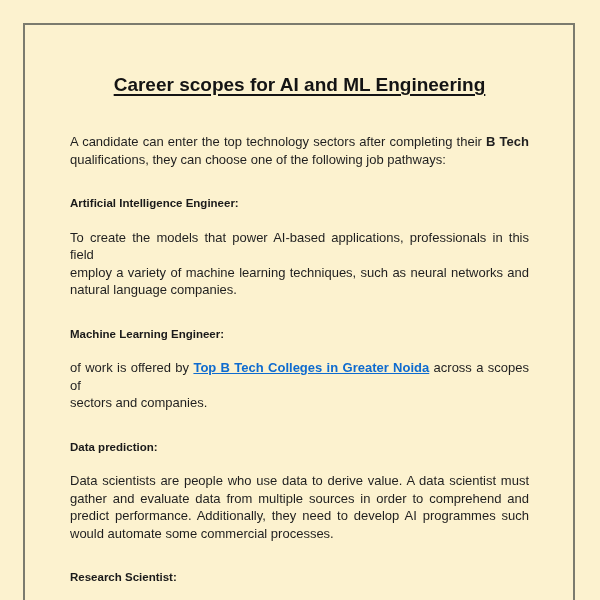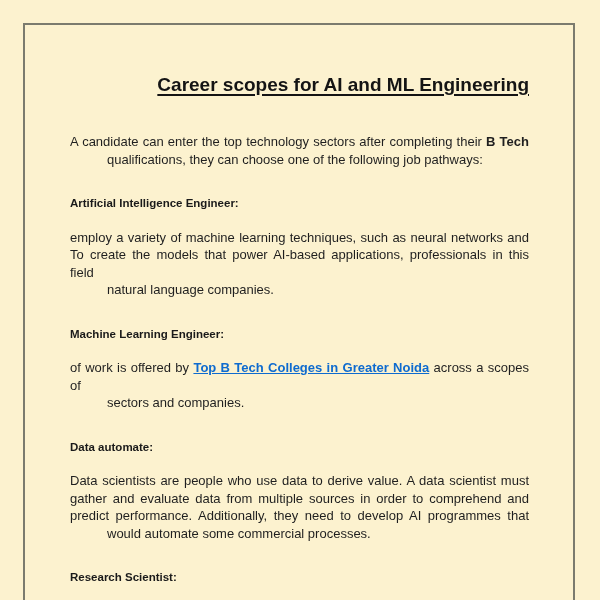--- a/index.html
+++ b/index.html
@@ -23,21 +23,21 @@
     box-sizing: border-box;
     border: 2px solid #7B7B6E;
     padding: 47px 44px 20px 45px;
     background: #FCF2CF;
   }
   .title {
     font-size: 19px;
     font-weight: bold;
     line-height: 26px;
     color: #141414;
-    text-align: right;
+    text-align: center;
     text-decoration: underline;
     text-decoration-thickness: 2px;
     text-underline-offset: 3px;
     margin-bottom: 35px;
   }
   .heading {
     font-size: 11.5px;
     font-weight: bold;
     line-height: 17.5px;
     color: #1A1A1A;
@@ -50,21 +50,20 @@
     font-size: 13px;
     line-height: 17.5px;
   }
   .line {
     text-align: justify;
     text-align-last: justify;
   }
   .line.left {
     text-align: center;
     text-align-last: left;
-    margin-left: 37px;
   }
   .b {
     font-weight: bold;
   }
   a.link {
     color: #0E6BCF;
     font-weight: bold;
     text-decoration: underline;
     cursor: pointer;
   }
@@ -74,34 +73,34 @@
 
 <div class="page">
   <div id="content-root">
       <div class="title">Career scopes for AI and ML Engineering</div>
       <div class="paragraph">
         <div class="line"><span>A candidate can enter the top technology sectors after completing their </span><span class="b">B Tech</span></div>
         <div class="line left"><span>qualifications, they can choose one of the following job pathways:</span></div>
       </div>
       <div class="heading">Artificial Intelligence Engineer:</div>
       <div class="paragraph">
+        <div class="line"><span>To create the models that power AI-based applications, professionals in this field</span></div>
         <div class="line"><span>employ a variety of machine learning techniques, such as neural networks and</span></div>
-        <div class="line"><span>To create the models that power AI-based applications, professionals in this field</span></div>
         <div class="line left"><span>natural language companies.</span></div>
       </div>
       <div class="heading">Machine Learning Engineer:</div>
       <div class="paragraph">
         <div class="line"><span>of work is offered by </span><a class="link" href="#">Top B Tech Colleges in Greater Noida</a><span> across a scopes of</span></div>
         <div class="line left"><span>sectors and companies.</span></div>
       </div>
-      <div class="heading">Data automate:</div>
+      <div class="heading">Data prediction:</div>
       <div class="paragraph">
         <div class="line"><span>Data scientists are people who use data to derive value. A data scientist must</span></div>
         <div class="line"><span>gather and evaluate data from multiple sources in order to comprehend and</span></div>
-        <div class="line"><span>predict performance. Additionally, they need to develop AI programmes that</span></div>
+        <div class="line"><span>predict performance. Additionally, they need to develop AI programmes such</span></div>
         <div class="line left"><span>would automate some commercial processes.</span></div>
       </div>
       <div class="heading">Research Scientist:</div>
       <div class="paragraph">
         <div class="line"><span>research projects to find fresh, innovative ideas to keep up to date on related</span></div>
       </div>
     </div>
 </div>
 
 </body></html>

